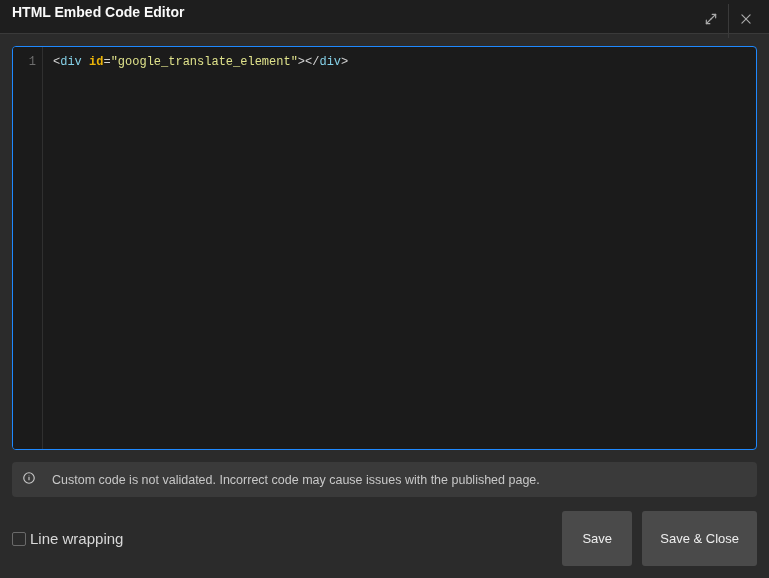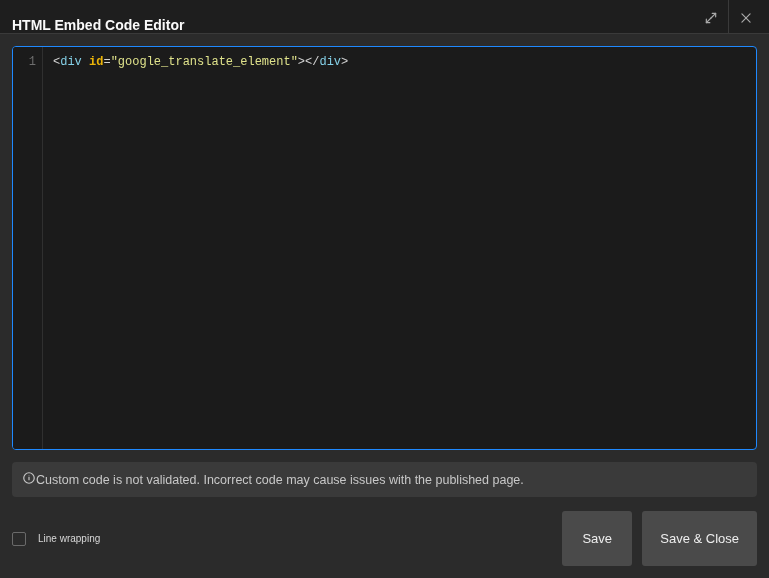--- a/index.html
+++ b/index.html
@@ -7,22 +7,22 @@
   body {
     background: #2b2b2b;
     font-family: -apple-system, BlinkMacSystemFont, "Segoe UI", Arial, sans-serif;
     color: #d8d8d8;
     font-size: 13px;
   }
   .titlebar {
     height: 34px;
     background: #1e1e1e;
     display: flex;
-    align-items: flex-end;
-    padding: 12px 8px 0 12px;
+    align-items: flex-start;
+    padding: 4px 8px 0 12px;
     border-bottom: 1px solid #3a3a3a;
   }
   .titlebar-title {
     flex: 1;
     color: #fafafa;
     font-weight: 600;
     font-size: 14px;
   }
   .titlebar-icon {
     width: 30px;
@@ -89,39 +89,39 @@
   .tok-eq    { color: #d4d4d4; }
   .tok-str   { color: #dfe28b; }       
 
   .notice {
     margin-top: 12px;
     background: #3a3a3a;
     border-radius: 4px;
     padding: 9px 10px;
     display: flex;
     align-items: center;
-    gap: 0;
+    gap: 16px;
     color: #c8c8c8;
     font-size: 12.5px;
   }
   .notice svg { width: 14px; height: 14px; flex-shrink: 0; }
 
   .footer {
     margin-top: 14px;
     margin-bottom: 12px;
     display: flex;
     align-items: center;
   }
   .checkbox-row {
     display: flex;
     align-items: center;
-    gap: 12px;
+    gap: 4px;
     flex: 1;
     color: #d8d8d8;
-    font-size: 10px;
+    font-size: 15px;
   }
   .chk {
     width: 14px; height: 14px;
     border: 1px solid #6a6a6a;
     border-radius: 2px;
     background: transparent;
     cursor: pointer;
   }
   .btns { display: flex; gap: 10px; }
   .btn {

